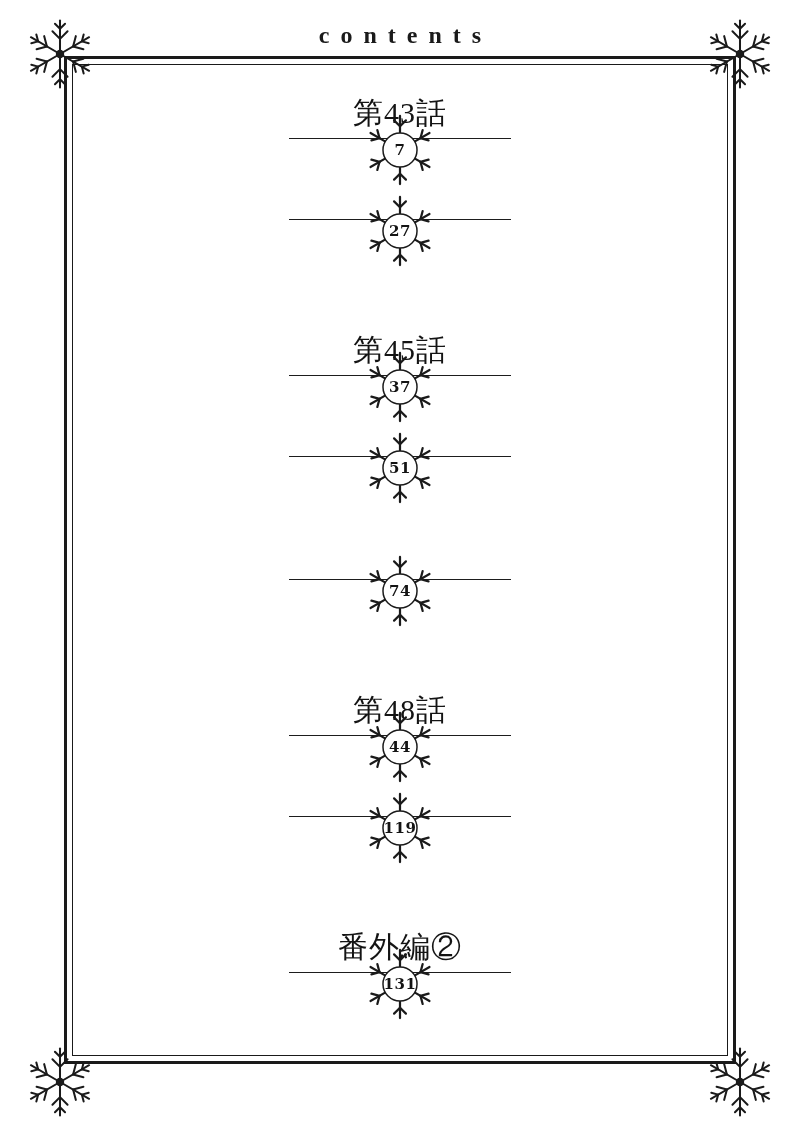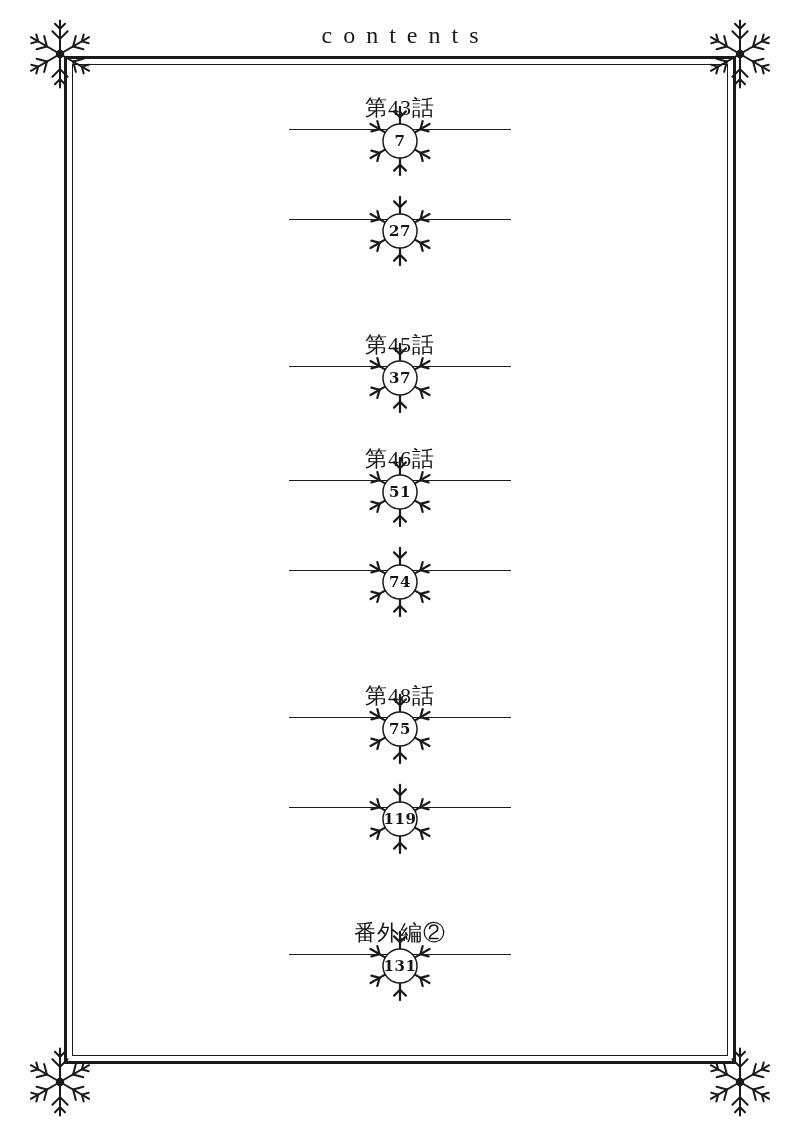--- a/index.html
+++ b/index.html
@@ -21,21 +21,21 @@
     position: absolute;
     top: 22px;
     left: 0;
     width: 800px;
     text-align: center;
     font-family: "Liberation Serif", serif;
     font-size: 24px;
     letter-spacing: 11px;
     text-indent: 11px;
     color: #1a1a1a;
-    font-weight: 400;
+    font-weight: 700;
   }
 
   
   .frame-outer {
     position: absolute;
     left: 64px;
     top: 56px;
     width: 672px;
     height: 1008px;
     border: 3px solid #1a1a1a;
@@ -71,21 +71,21 @@
     top: 96px;
     width: 672px;
   }
   .toc-entry {
     position: relative;
     height: 114px;
     text-align: center;
   }
   .entry-title {
     font-family: "Liberation Serif", serif;
-    font-size: 22px;
+    font-size: 30px;
     letter-spacing: 1px;
     color: #141414;
     line-height: 1.1;
     white-space: nowrap;
   }
   .entry-rule {
     width: 222px;
     height: 1px;
     background: #1d1d1d;
     margin: 9px auto 0 auto;
@@ -464,21 +464,20 @@
               </g>
           </g>
           <circle cx="50" cy="50" r="23" fill="#ffffff" stroke="#1a1a1a" stroke-width="2"></circle>
         </g>
       </svg>
       <div class="badge-page">37</div>
     </div>
   </div>
 
   <div class="toc-entry">
-    <div class="entry-title">第46話</div>
     <div class="entry-rule"></div>
     <div class="entry-badge">
       <svg viewBox="0 0 100 100" aria-hidden="true">
         <g stroke="#1a1a1a" stroke-width="3" fill="none" stroke-linecap="round">
           <g transform="translate(50,50)">
             <g>
                 <line x1="0" y1="-24" x2="0" y2="-46"></line>
                 <line x1="0" y1="-32" x2="-8" y2="-40"></line>
                 <line x1="0" y1="-32" x2="8" y2="-40"></line>
               </g>
@@ -593,21 +592,21 @@
               </g>
             <g transform="rotate(300)">
                 <line x1="0" y1="-24" x2="0" y2="-46"></line>
                 <line x1="0" y1="-32" x2="-8" y2="-40"></line>
                 <line x1="0" y1="-32" x2="8" y2="-40"></line>
               </g>
           </g>
           <circle cx="50" cy="50" r="23" fill="#ffffff" stroke="#1a1a1a" stroke-width="2"></circle>
         </g>
       </svg>
-      <div class="badge-page">75</div>
+      <div class="badge-page">44</div>
     </div>
   </div>
 
   <div class="toc-entry">
     <div class="entry-rule"></div>
     <div class="entry-badge">
       <svg viewBox="0 0 100 100" aria-hidden="true">
         <g stroke="#1a1a1a" stroke-width="3" fill="none" stroke-linecap="round">
           <g transform="translate(50,50)">
             <g>

